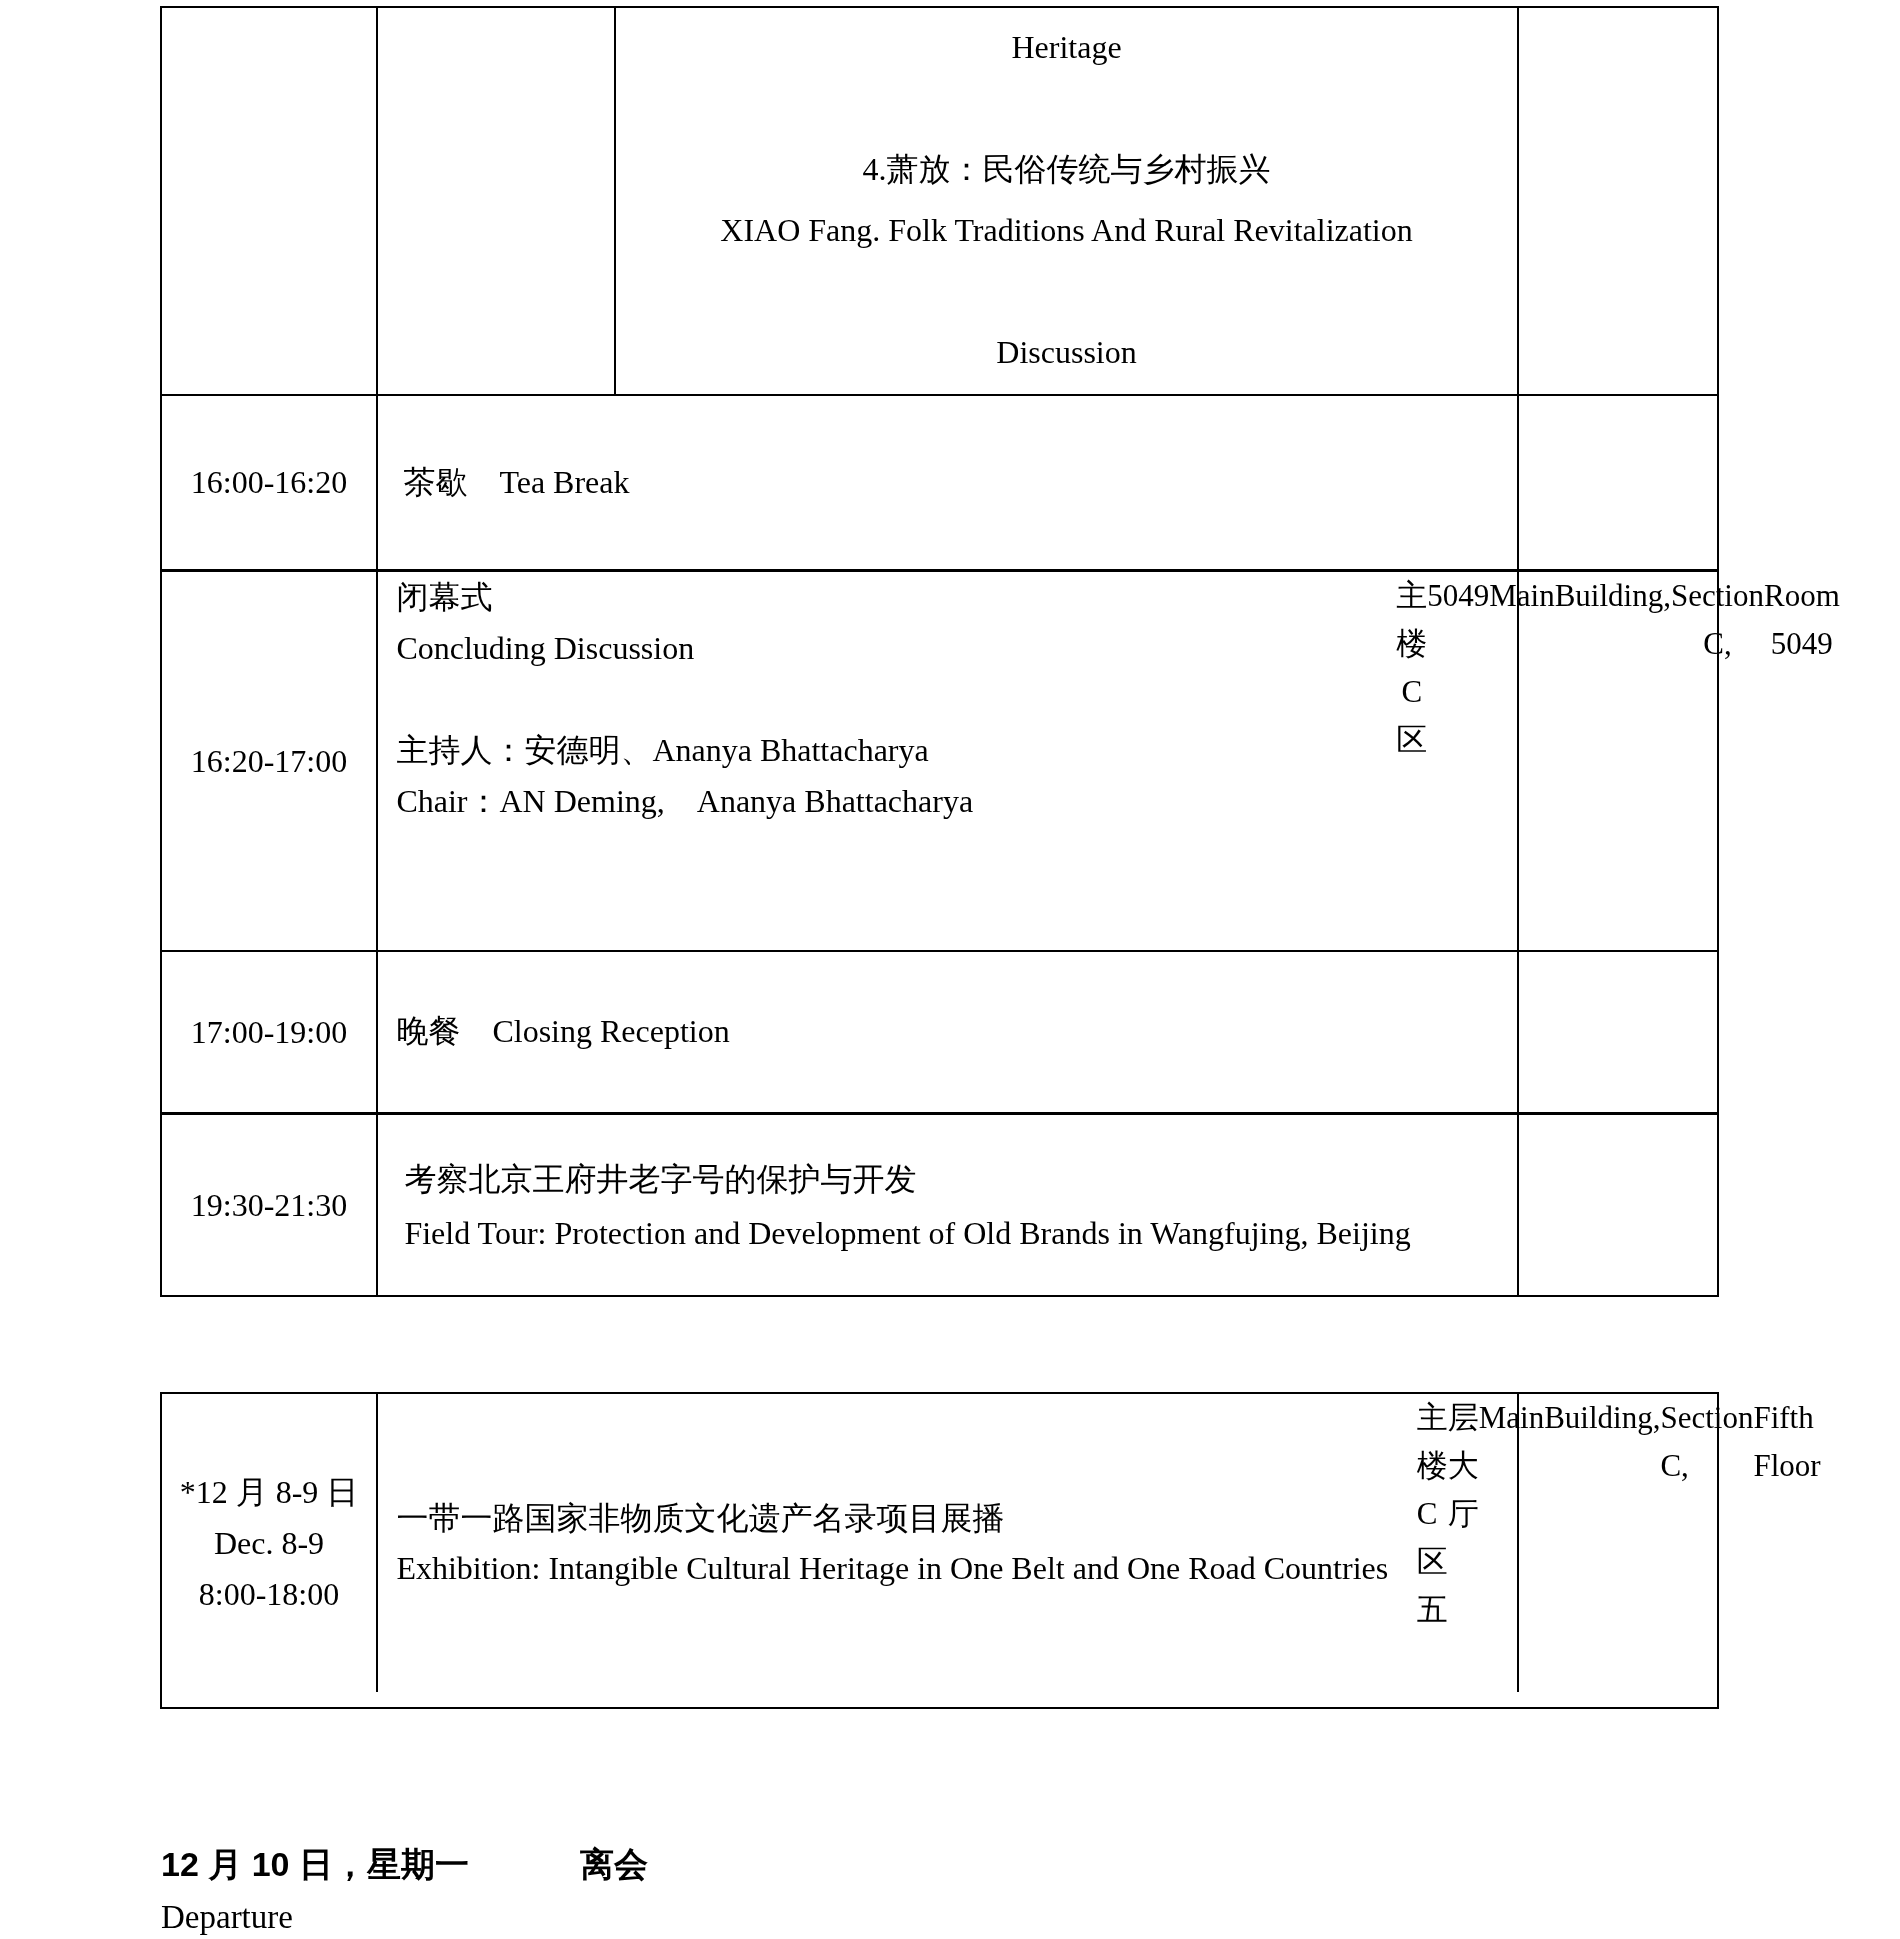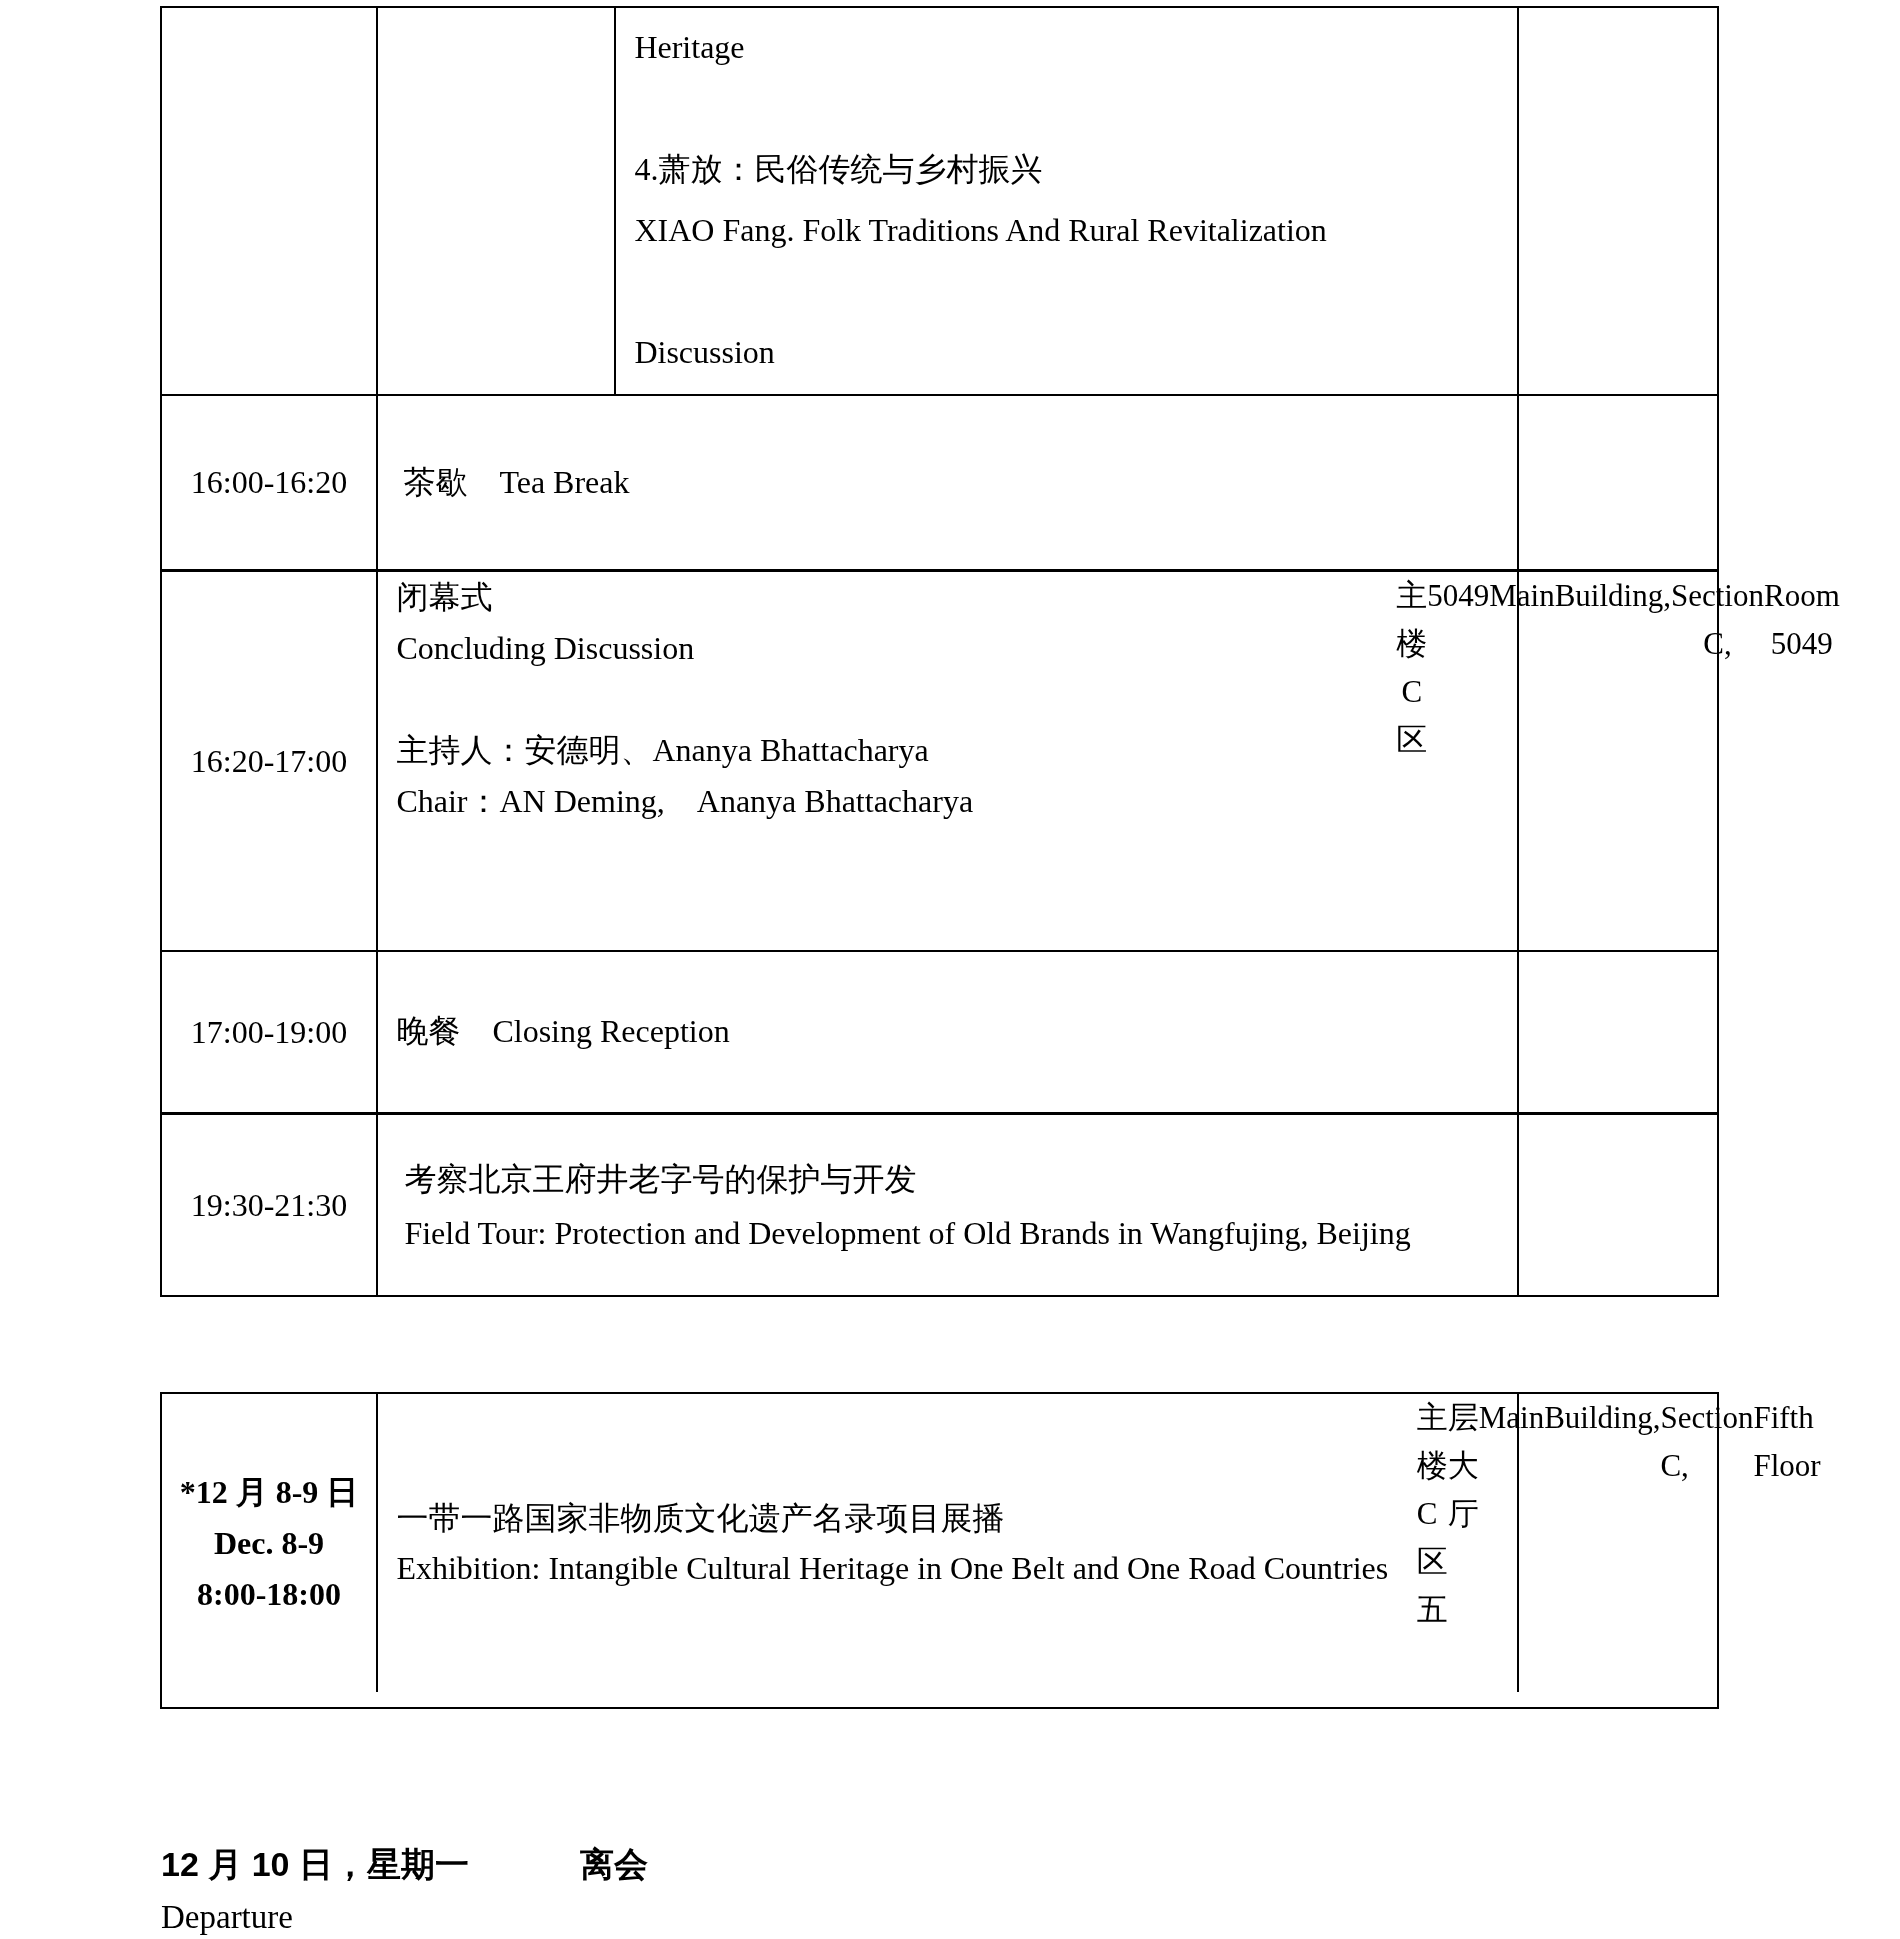--- a/index.html
+++ b/index.html
@@ -15,21 +15,21 @@
     position:absolute;left:160px;
     width:1559px;
     box-sizing:border-box;
     border:2.3px solid #000;
   }
   #t1{top:6.1px;height:1291px;}
   #t2{top:1392px;height:317px;}
   .row{display:flex;box-sizing:border-box;}
   .hb{border-bottom:2.3px solid #000;}
   .hbx{border-bottom:3.1px solid #000;}
-  .r0{height:388px;}
+  .r0{height:388px;text-align:center;}
   .r1{height:176px;gap:7px;}
   .r2{height:380px;}
   .r3{height:163px;}
   .r4{height:181px;}
   .r5{height:312px;padding-bottom:14px;}
   .cell{box-sizing:border-box;}
   .time{
     width:216px;flex-shrink:0;
     border-right:2.3px solid #000;
     display:flex;flex-direction:column;
@@ -50,21 +50,21 @@
     border-left:2.3px solid #000;
     display:flex;justify-content:center;
     font-size:31px;
   }
   .loc.ctr{text-align:center;}
   .loc.jst{padding-left:15.3px;padding-right:14px;text-align:left;}
   .ln{white-space:pre-wrap;}
   .lh80 .ln{height:61px;line-height:61px;}
   .lh67 .ln{height:51px;line-height:51px;}
   .lh70 .ln{height:54px;line-height:54px;margin-left:8px;}
-  .lh66 .ln{height:51px;line-height:51px;font-weight:bold;}
+  .lh66 .ln{height:51px;line-height:51px;}
   .lh65 .ln{height:50px;line-height:50px;}
   .lh63 .ln{height:48px;line-height:48px;}
   .lh62 .ln{height:48px;line-height:48px;}
   .pt12{padding-top:9.2px;}
   .jl{text-align:justify;text-align-last:justify;}
   .footer{position:absolute;left:161px;top:1840px;width:1073px;}
   .f1{
     display:flex;height:49px;line-height:49px;
     font-family:"Liberation Sans","DejaVu Sans",sans-serif;
     font-weight:bold;font-size:34px;

